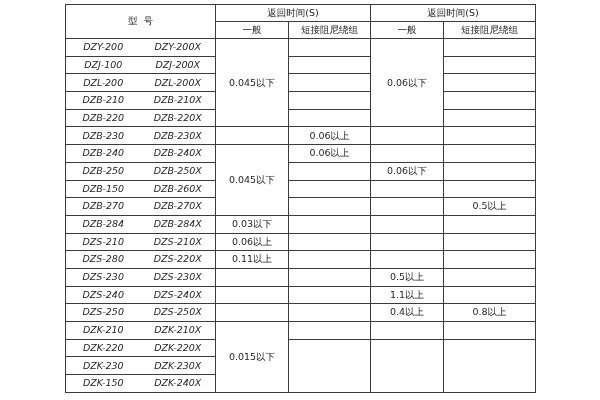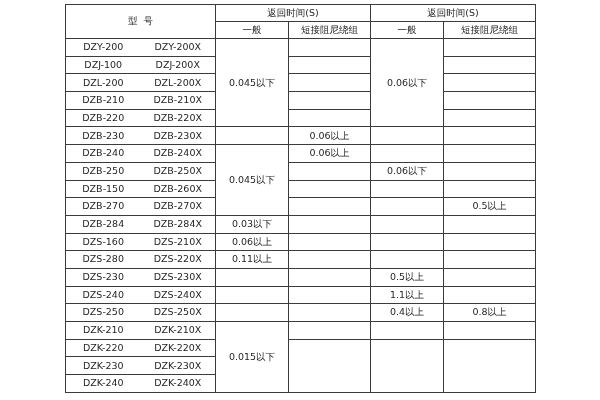--- a/index.html
+++ b/index.html
@@ -38,21 +38,21 @@
     white-space: nowrap;
   }
   table.spec thead tr { height: 17px; }
   table.spec tbody tr { height: 17.7px; }
   .model-head-label { white-space: pre; }
   .model-pair {
     display: grid;
     grid-template-columns: 1fr 1fr;
     width: 100%;
   }
-  .model-pair span { display: block; }
+  .model-pair span { display: block; font-style: italic; }
 </style>
 </head>
 <body>
 
 <div class="page">
   <table class="spec">
     <colgroup>
       <col style="width:150px">
       <col style="width:73px">
       <col style="width:82px">
@@ -190,21 +190,21 @@
             </div>
           </td>
           <td>0.03以下</td>
           <td></td>
           <td></td>
           <td></td>
         </tr>
         <tr>
           <td>
             <div class="model-pair">
-              <span>DZS-160</span>
+              <span>DZS-210</span>
               <span>DZS-210X</span>
             </div>
           </td>
           <td>0.06以上</td>
           <td></td>
           <td></td>
           <td></td>
         </tr>
         <tr>
           <td>
@@ -281,20 +281,20 @@
           <td>
             <div class="model-pair">
               <span>DZK-230</span>
               <span>DZK-230X</span>
             </div>
           </td>
         </tr>
         <tr>
           <td>
             <div class="model-pair">
-              <span>DZK-240</span>
+              <span>DZK-150</span>
               <span>DZK-240X</span>
             </div>
           </td>
         </tr>
       </tbody>
   </table>
 </div>
 
 </body></html>

